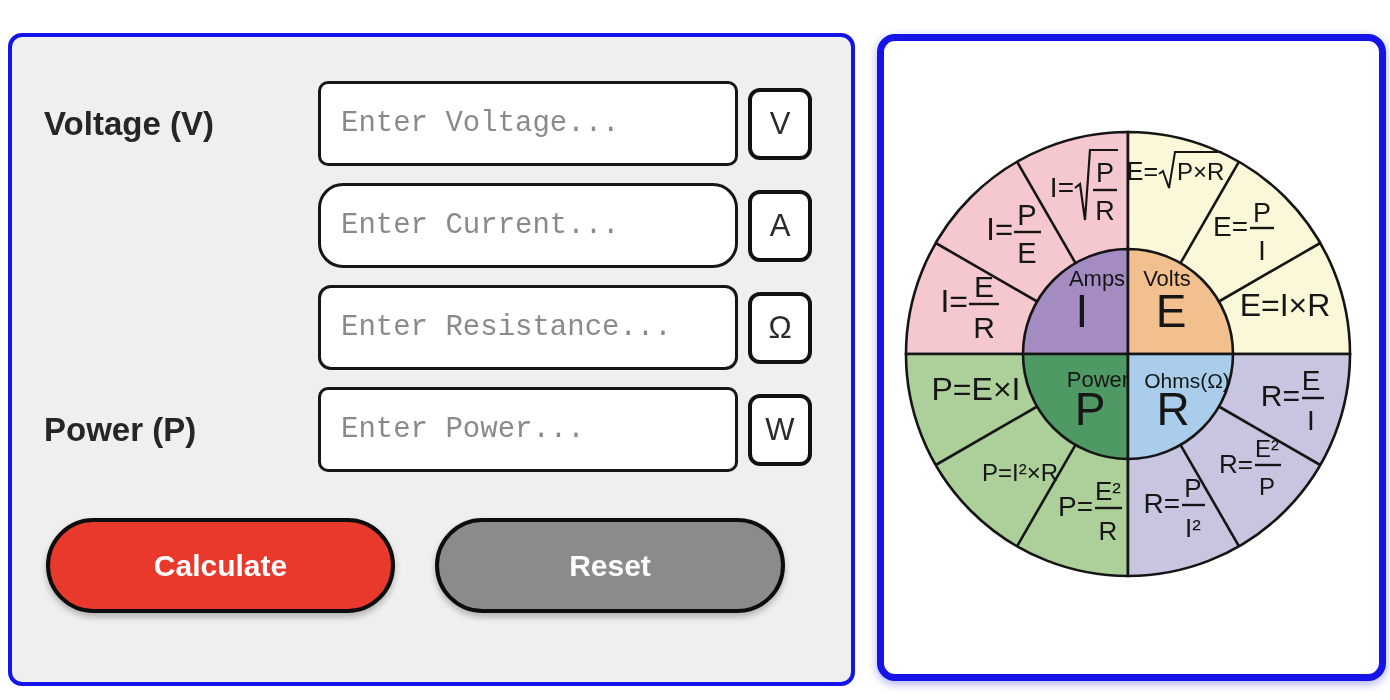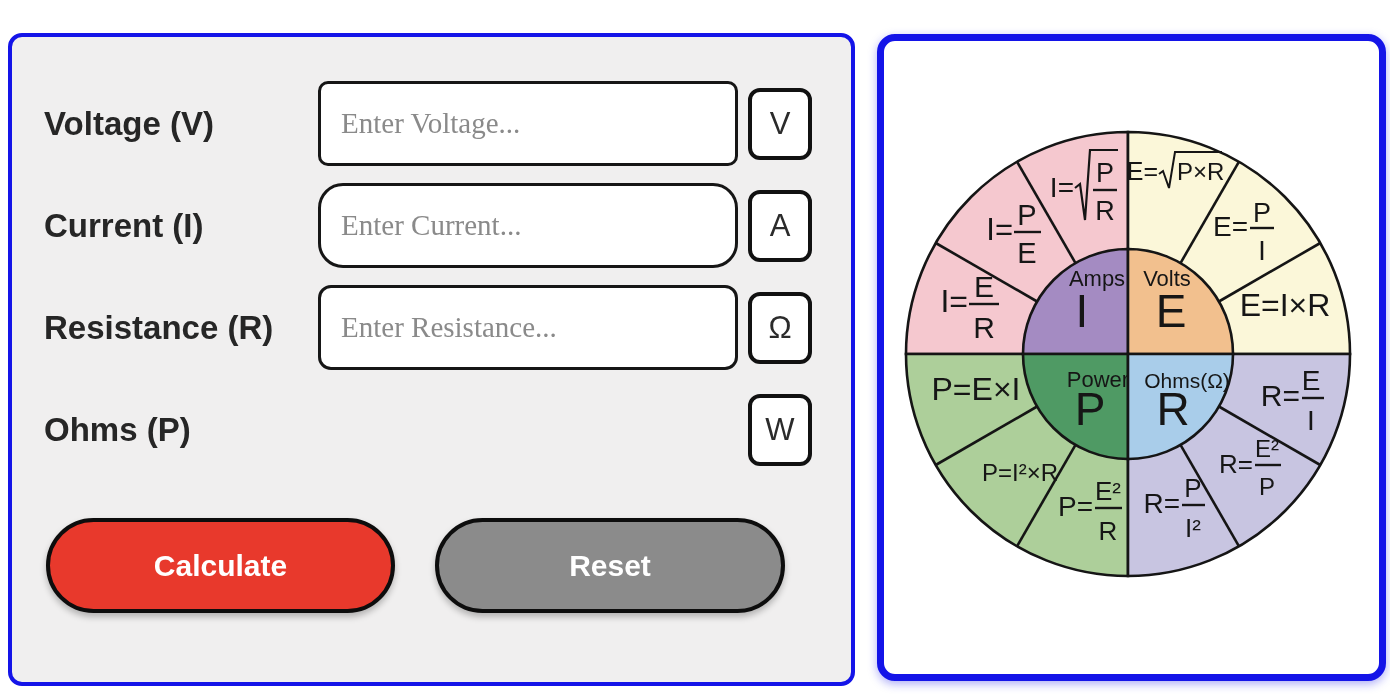--- a/index.html
+++ b/index.html
@@ -13,21 +13,21 @@
     background:#f0efef;border:4px solid #1414e8;border-radius:14px;
     box-sizing:border-box;
   }
   .field-label{
     position:absolute;left:32px;height:85px;line-height:85px;
     font-size:33px;font-weight:700;color:#262626;white-space:nowrap;text-align:center;
   }
   .field-input{
     position:absolute;left:306px;width:420px;height:85px;
     border:3px solid #161616;border-radius:10px;background:#ffffff;
-    box-sizing:border-box;font-family:Liberation Serif, serif;
+    box-sizing:border-box;font-family:Liberation Mono, monospace;
     font-size:29px;color:#333333;padding:0 20px;outline:none;
   }
   .field-input::placeholder{color:#8a8a8a;opacity:1;}
   .unit-badge{
     position:absolute;left:736px;width:64px;height:72px;
     border:4px solid #111111;border-radius:12px;background:#ffffff;
     box-sizing:border-box;display:flex;align-items:center;justify-content:center;
     font-size:31px;color:#2b2b2b;
   }
   .btn{
@@ -50,29 +50,28 @@
 </style>
 </head>
 <body>
 
 <div class="calc-panel">
 
   <label class="field-label" style="top:44px">Voltage (V)</label>
   <input class="field-input" style="top: 44px;" placeholder="Enter Voltage...">
   <span class="unit-badge" style="top:51px">V</span>
 
-  <label class="field-label" style="top:146px">Current (I)</label>
   <input class="field-input" style="top: 146px; border-radius: 25px;" placeholder="Enter Current...">
   <span class="unit-badge" style="top:153px">A</span>
 
-  <label class="field-label" style="top:248px">Resistance (R)</label>
   <input class="field-input" style="top: 248px; border-radius: 13px;" placeholder="Enter Resistance...">
   <span class="unit-badge" style="top:255px">Ω</span>
 
-  <label class="field-label" style="top:350px">Ohms (P)</label>
+  <label class="field-label" style="top:350px">Power (P)</label>
+  <input class="field-input" style="top: 350px;" placeholder="Enter Power...">
   <span class="unit-badge" style="top:357px">W</span>
 
   <button class="btn btn-calc">Calculate</button>
   <button class="btn btn-reset">Reset</button>
 </div>
 
 <div class="wheel-panel">
 <svg class="wheel-svg" viewBox="0 0 495 633">
 
   <g stroke="#151515" stroke-width="2.6">

